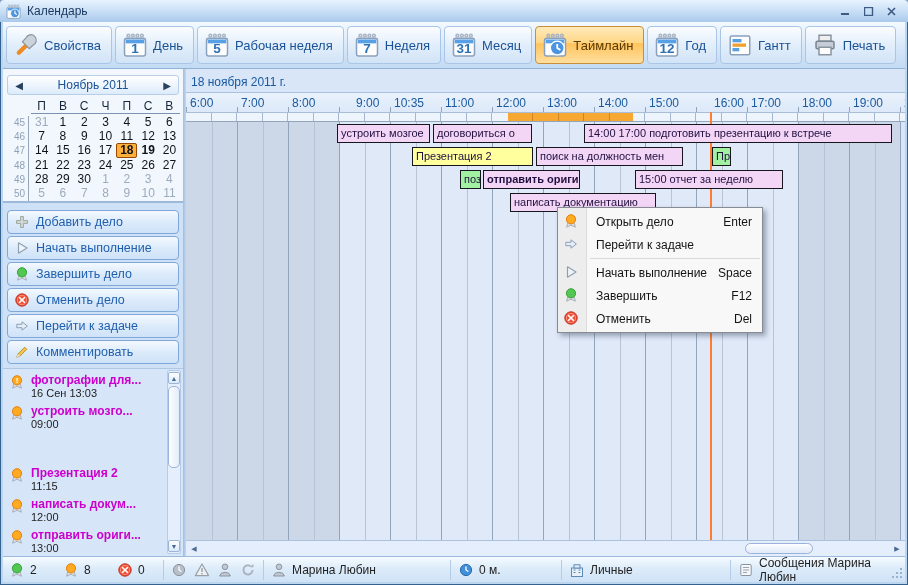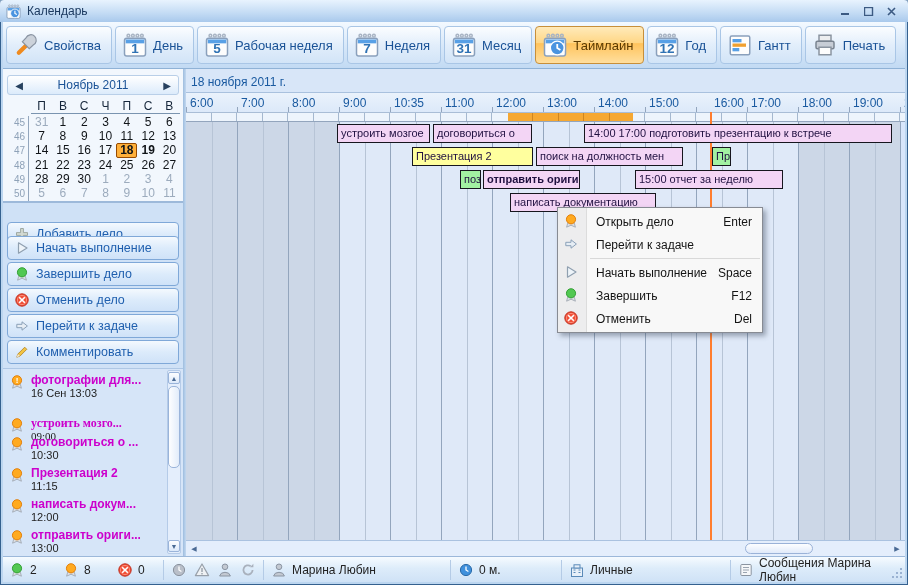--- a/index.html
+++ b/index.html
@@ -337,21 +337,21 @@
             <span class="mc-d muted">6</span>
             <span class="mc-d muted">7</span>
             <span class="mc-d muted">8</span>
             <span class="mc-d muted">9</span>
             <span class="mc-d muted">10</span>
             <span class="mc-d muted">11</span>
           </div>
         </div>
     </div>
     <div class="actions" id="actions">
-        <div class="act-btn" style="top: 3px; margin-top: 12px;">
+        <div class="act-btn" style="top: 3px;">
           <span>
             <svg width="16" height="16" viewBox="0 0 16 16">
               <path d="M6.6 2.5 h2.8 v4.1 h4.1 v2.8 h-4.1 v4.1 H6.6 v-4.1 H2.5 V6.6 h4.1 Z" fill="#d3dad2" stroke="#97a29a" stroke-width="0.9"></path>
             </svg>
           </span>
           <span>Добавить дело</span>
         </div>
         <div class="act-btn" style="top: 29px;">
           <span>
             <svg width="16" height="16" viewBox="0 0 16 16">
@@ -405,35 +405,27 @@
         </div>
     <div class="task" style="top: 4px;">
           <span class="ic"><span><svg width="16" height="16" viewBox="0 0 16 16">
                 <path d="M5 9 L3.6 14.2 L8 12.2 L12.4 14.2 L11 9 Z" fill="#dde1e7" stroke="#9aa2ac" stroke-width="0.8"></path>
                 <circle cx="8" cy="6.3" r="4.6" fill="#ffaa20" stroke="#e07800" stroke-width="0.9"></circle>
                 <text x="8" y="9.3" font-size="8" font-weight="bold" fill="#fff" text-anchor="middle" font-family="Liberation Sans,sans-serif">!</text>
               </svg></span></span>
           <div class="t1">фотографии для...</div>
           <div class="t2">16 Сен 13:03</div>
         </div>
-        <div class="task" style="top: 47px; font-family: Liberation Serif, serif;">
+        <div class="task" style="top: 35px;">
           <span class="ic"><span><svg width="16" height="16" viewBox="0 0 16 16">
                 <path d="M5 9 L3.6 14.2 L8 12.2 L12.4 14.2 L11 9 Z" fill="#dde1e7" stroke="#9aa2ac" stroke-width="0.8"></path>
                 <circle cx="8" cy="6.3" r="4.6" fill="#ffaa20" stroke="#e07800" stroke-width="0.9"></circle>
               </svg></span></span>
           <div class="t1">устроить мозго...</div>
           <div class="t2">09:00</div>
-        </div>
-        <div class="task" style="top: 66px;">
-          <span class="ic"><span><svg width="16" height="16" viewBox="0 0 16 16">
-                <path d="M5 9 L3.6 14.2 L8 12.2 L12.4 14.2 L11 9 Z" fill="#dde1e7" stroke="#9aa2ac" stroke-width="0.8"></path>
-                <circle cx="8" cy="6.3" r="4.6" fill="#ffaa20" stroke="#e07800" stroke-width="0.9"></circle>
-              </svg></span></span>
-          <div class="t1">договориться о ...</div>
-          <div class="t2">10:30</div>
         </div>
         <div class="task" style="top: 97px;">
           <span class="ic"><span><svg width="16" height="16" viewBox="0 0 16 16">
                 <path d="M5 9 L3.6 14.2 L8 12.2 L12.4 14.2 L11 9 Z" fill="#dde1e7" stroke="#9aa2ac" stroke-width="0.8"></path>
                 <circle cx="8" cy="6.3" r="4.6" fill="#ffaa20" stroke="#e07800" stroke-width="0.9"></circle>
               </svg></span></span>
           <div class="t1">Презентация 2</div>
           <div class="t2">11:15</div>
         </div>
         <div class="task" style="top: 128px;">
@@ -458,21 +450,21 @@
 
   <div class="timeline">
     <div class="tl-date">18 ноября 2011 г.</div>
     <div class="tl-ruler" id="ruler">
         <span class="tl-hour" style="left: 4px;">6:00</span>
         <span style="position: absolute; left: 0px; bottom: 0px; width: 1px; height: 5px; background: rgb(147, 165, 189);"></span>
         <span class="tl-hour" style="left: 55px;">7:00</span>
         <span style="position: absolute; left: 51px; bottom: 0px; width: 1px; height: 5px; background: rgb(147, 165, 189);"></span>
         <span class="tl-hour" style="left: 106px;">8:00</span>
         <span style="position: absolute; left: 102px; bottom: 0px; width: 1px; height: 5px; background: rgb(147, 165, 189);"></span>
-        <span class="tl-hour" style="left: 157px;">9:00</span>
+        <span class="tl-hour" style="left: 170px;">9:00</span>
         <span style="position: absolute; left: 153px; bottom: 0px; width: 1px; height: 5px; background: rgb(147, 165, 189);"></span>
         <span class="tl-hour" style="left: 208px;">10:35</span>
         <span style="position: absolute; left: 204px; bottom: 0px; width: 1px; height: 5px; background: rgb(147, 165, 189);"></span>
         <span class="tl-hour" style="left: 259px;">11:00</span>
         <span style="position: absolute; left: 255px; bottom: 0px; width: 1px; height: 5px; background: rgb(147, 165, 189);"></span>
         <span class="tl-hour" style="left: 310px;">12:00</span>
         <span style="position: absolute; left: 306px; bottom: 0px; width: 1px; height: 5px; background: rgb(147, 165, 189);"></span>
         <span class="tl-hour" style="left: 361px;">13:00</span>
         <span style="position: absolute; left: 357px; bottom: 0px; width: 1px; height: 5px; background: rgb(147, 165, 189);"></span>
         <span class="tl-hour" style="left: 412px;">14:00</span>

